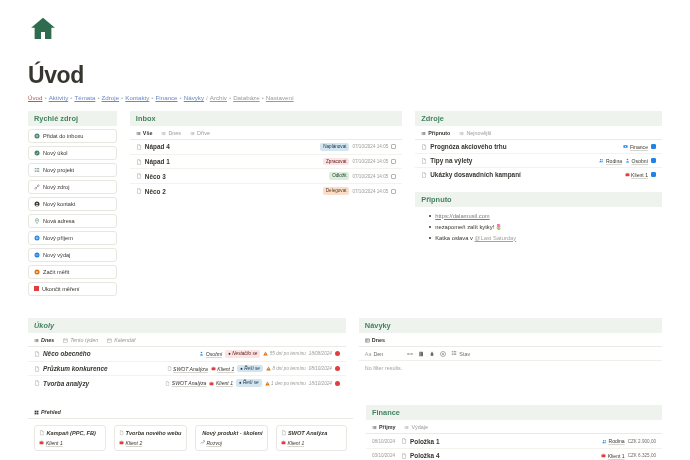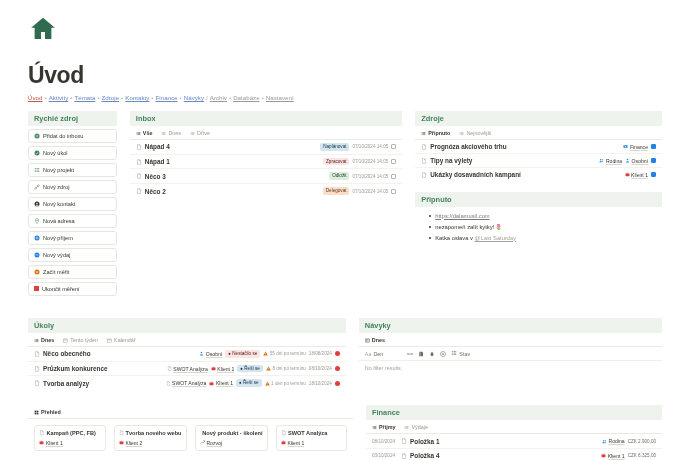--- a/index.html
+++ b/index.html
@@ -94,21 +94,21 @@
           border-bottom:1px solid #f4f2ed; }
   .fdate { font-size:4.6px; color:#9b9a95; width:26px; flex:0 0 auto; }
   .amt { font-size:4.6px; color:#6f6d66; white-space:nowrap; }
 
   
   .grid1 { display:flex; gap:13px; margin-top:10px; align-items:flex-start; }
   .col-qa { width: 90px; }
   .col-inbox { width: 276px; }
   .col-right { width: 250px; }
   .grid2 { display:flex; gap:13px; margin-top:22px; align-items:flex-start; }
-  .g2a { width: 325px; }
+  .g2a { width: 325px; font-style: italic; }
   .g2b { width: 310px; }
   .grid3 { display:flex; gap:13px; margin-top:15px; align-items:flex-start; }
   svg { display:block; }
 </style>
 </head>
 <body>
 
 <div class="page">
 
   <div class="home-icon">

